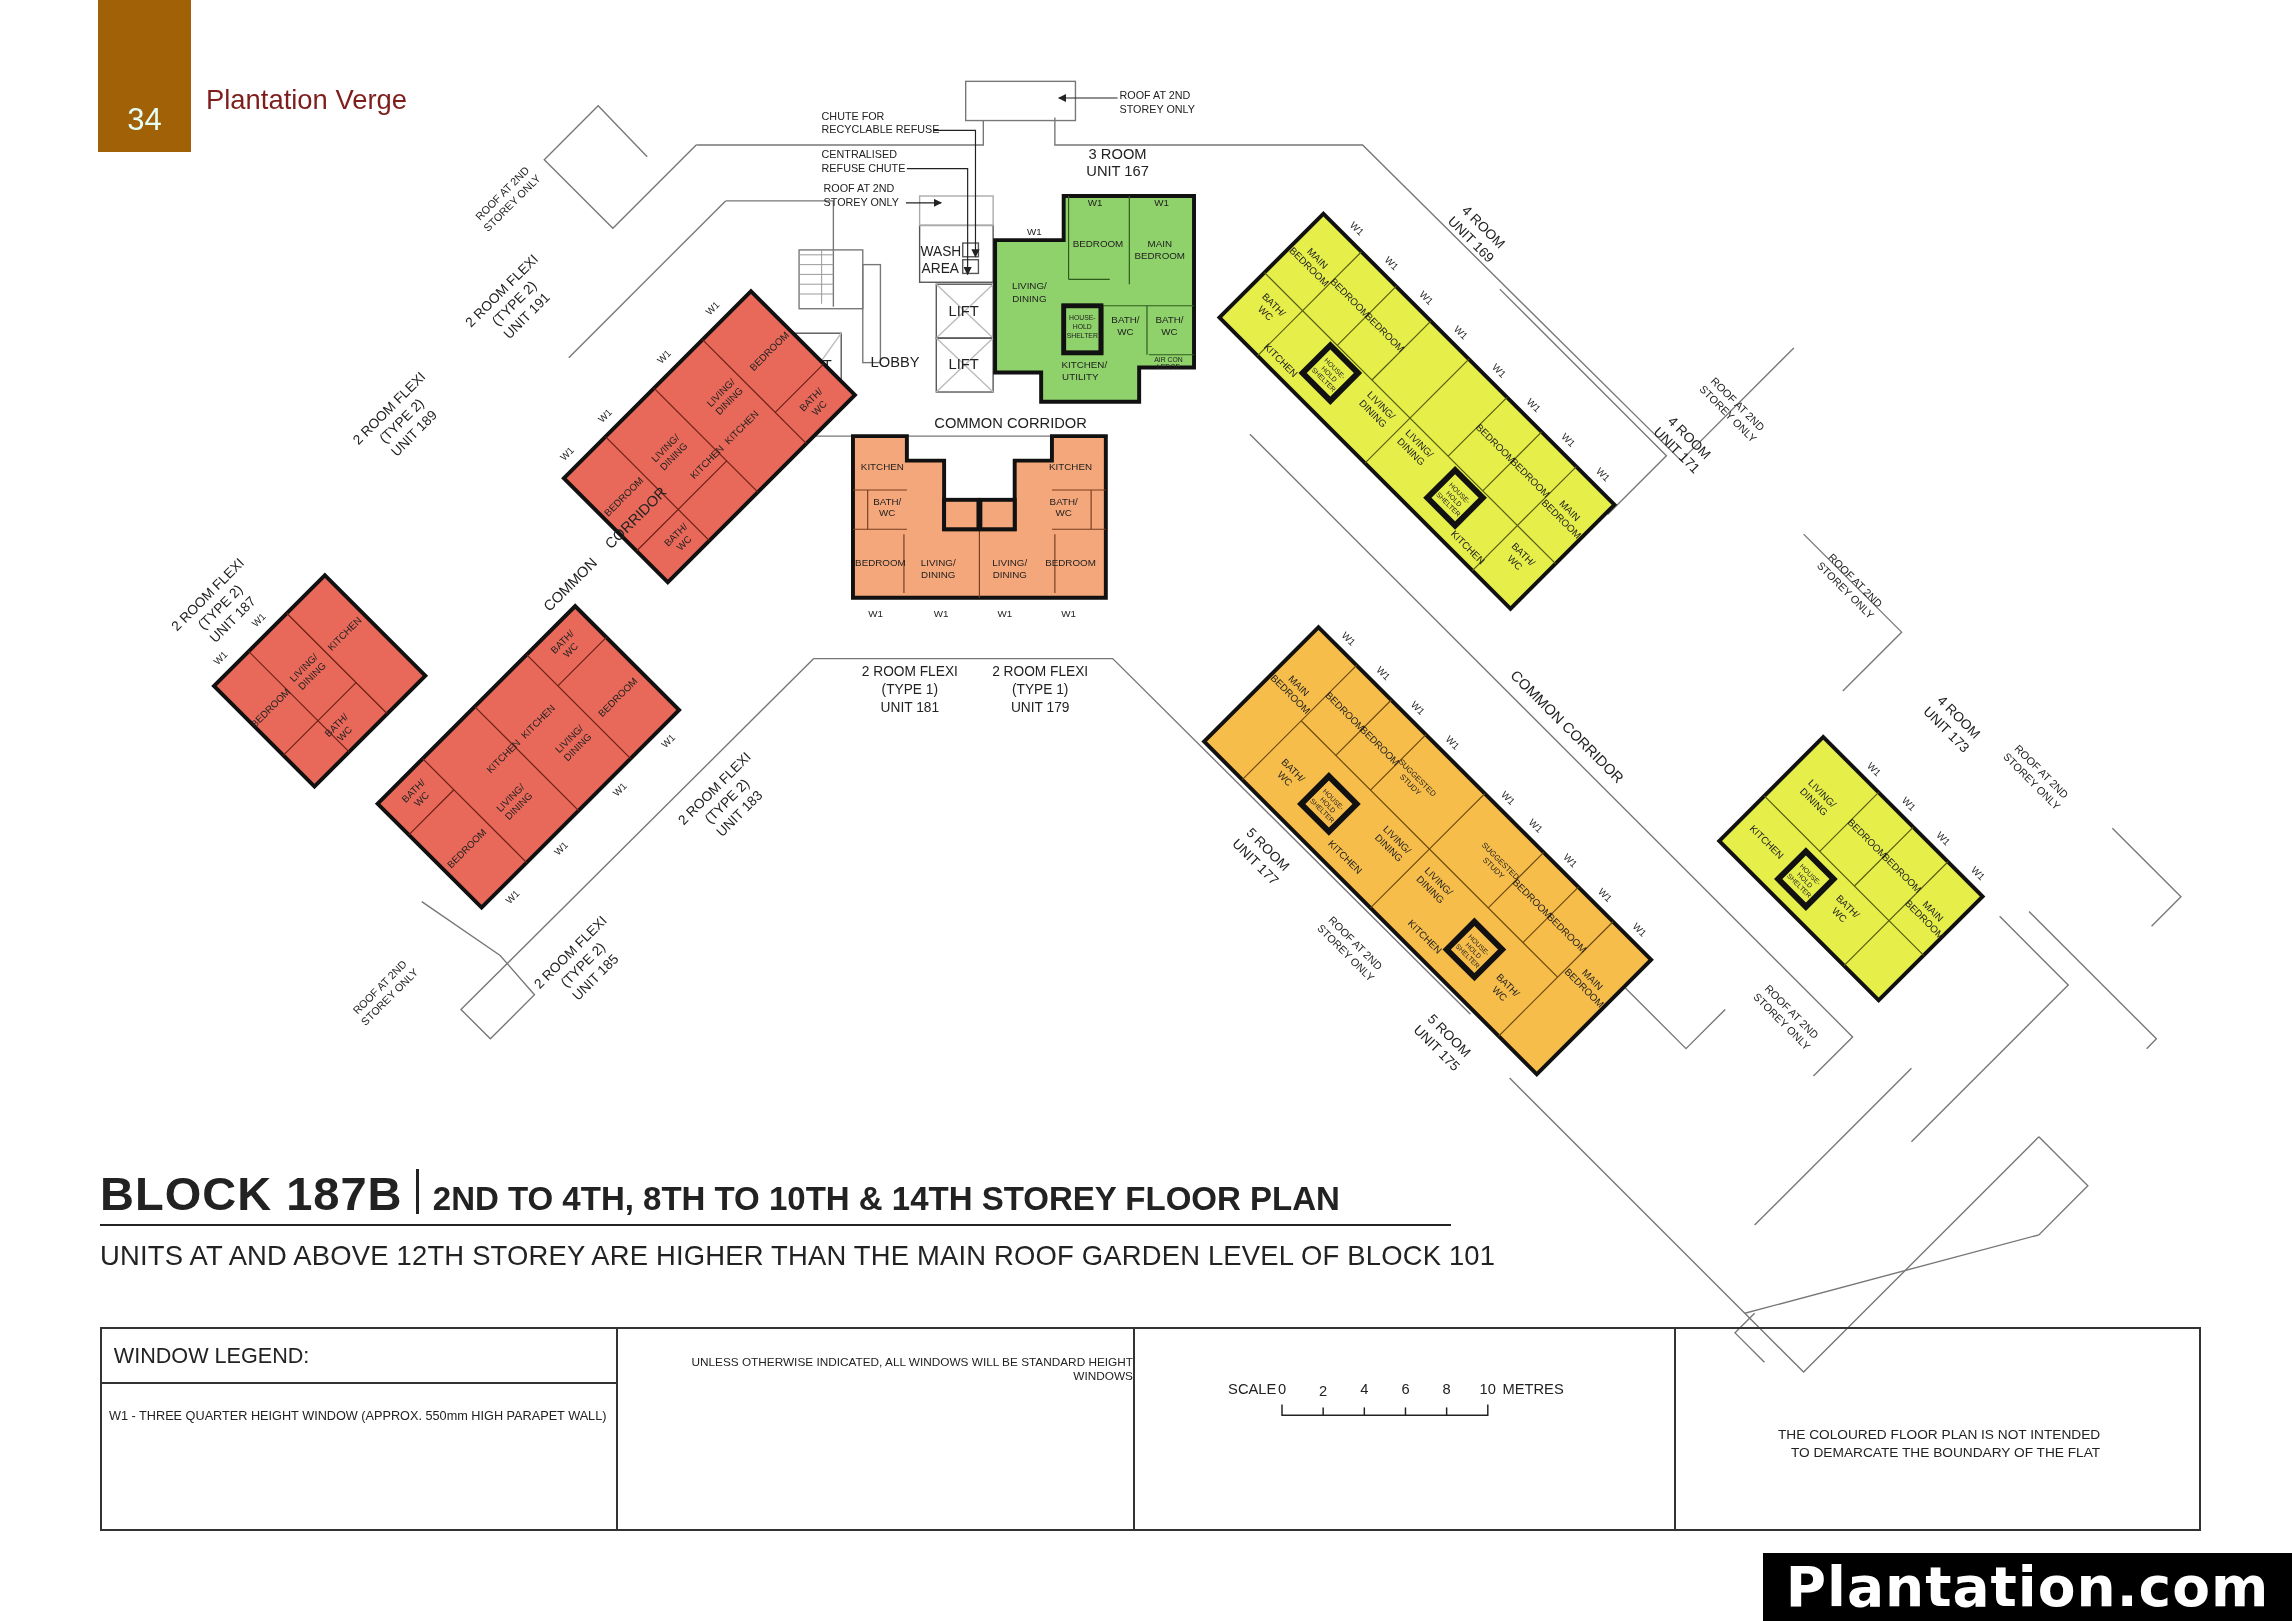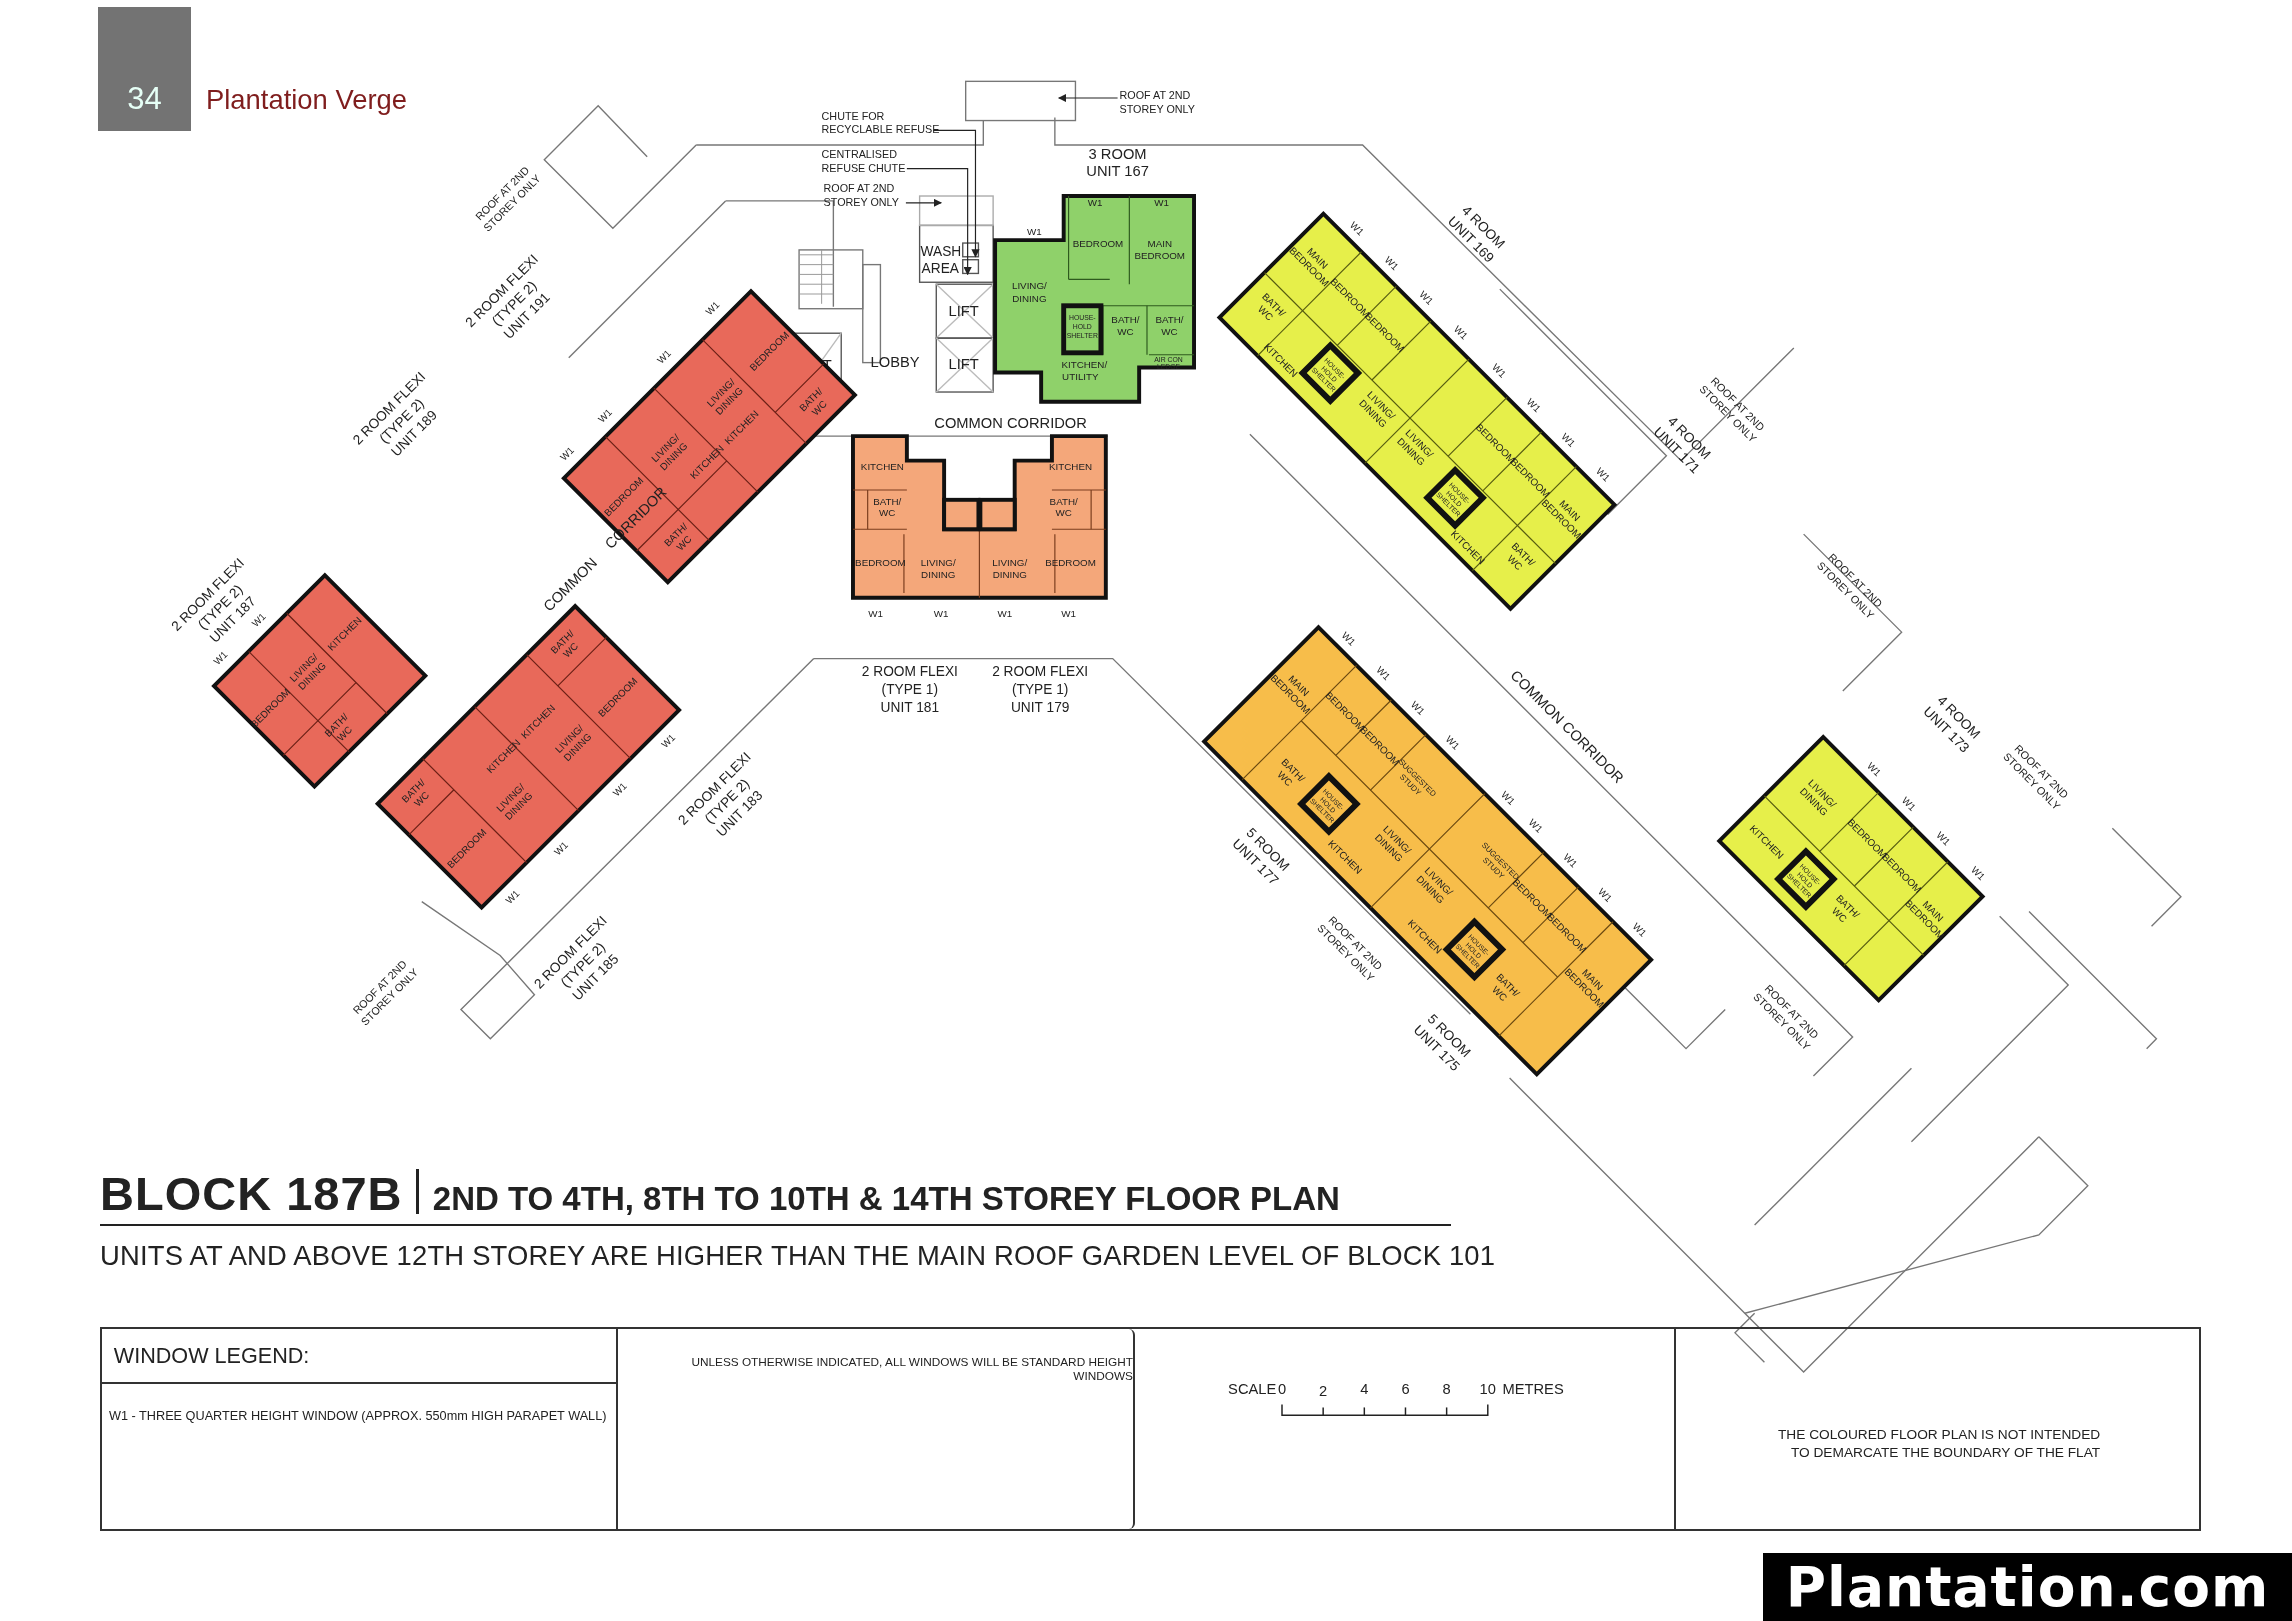--- a/index.html
+++ b/index.html
@@ -1,36 +1,36 @@
 <!DOCTYPE html>
 <html><head>
 <meta charset="utf-8">
 <style>
   html, body { margin: 0; padding: 0; background: #ffffff; }
   body { width: 2293px; height: 1621px; position: relative; overflow: hidden;
          font-family: "Liberation Sans", sans-serif; color: #222; }
-  .page-tab { position: absolute; left: 98px; top: 0; width: 93px; height: 124px;
-              background: #737373; margin-top: 7px; }
+  .page-tab { position: absolute; left: 98px; top: 0; width: 93px; height: 152px;
+              background: #a16207; }
   .page-num { position: absolute; left: 0; right: 0; bottom: 13.7px; text-align: center;
               color: #e6fff6; font-size: 31px; }
   .page-title { position: absolute; left: 206px; top: 84px; font-size: 27.4px; color: #7f1d1d; }
   svg.plan { position: absolute; left: 0; top: 0; width: 2293px; height: 1621px; }
   .t { font-family: "Liberation Sans", sans-serif; fill: #222; }
   .heading { position: absolute; left: 100px; top: 1166px; white-space: nowrap; }
   .heading .block { font-size: 47px; font-weight: bold; letter-spacing: 1px; }
   .heading .sep { display: inline-block; width: 2.9px; height: 45px; background: #222;
                   margin: 0 13.7px 0 13.7px; vertical-align: -3.9px; }
   .heading .sub { font-size: 33px; font-weight: bold; }
   .heading-rule { position: absolute; left: 100px; top: 1224px; width: 1351px; height: 2px; background: #222; }
   .note-line { position: absolute; left: 100px; top: 1240px; font-size: 27.4px; letter-spacing: 0.2px; }
   .legend-box { position: absolute; left: 100px; top: 1327px; width: 2101px; height: 204px;
                 border: 2px solid #333; box-sizing: border-box; }
   .cell { position: absolute; top: 0; bottom: 0; border-right: 2px solid #333; box-sizing: border-box; text-align: right; }
   .c1 { left: 0; width: 516px; }
-  .c2 { left: 516px; width: 517px; border-radius: 6px; }
+  .c2 { left: 516px; width: 517px; }
   .c3 { left: 1032px; width: 542px; }
   .c4 { left: 1574px; right: 0; border-right: none; }
   .legend-title { position: absolute; left: 11.8px; top: 13.7px; font-size: 21.6px; }
   .legend-rule { position: absolute; left: 0; right: 0; top: 53px; height: 2px; background: #333; }
   .legend-item { position: absolute; left: 7px; top: 80px; font-size: 12.7px; }
   .std-note { position: absolute; left: 13.7px; top: 25.5px; font-size: 11.8px; }
   .scale-wrap { position: absolute; left: 94px; top: 51px; font-size: 14.7px; }
   .flat-note { position: absolute; left: 102px; top: 97px; font-size: 13.7px; line-height: 17.6px; }
   .watermark { position: absolute; left: 1763px; top: 1553px; width: 529px; height: 69px;
                background: #000; color: #fff; font-family: "DejaVu Sans", sans-serif;

